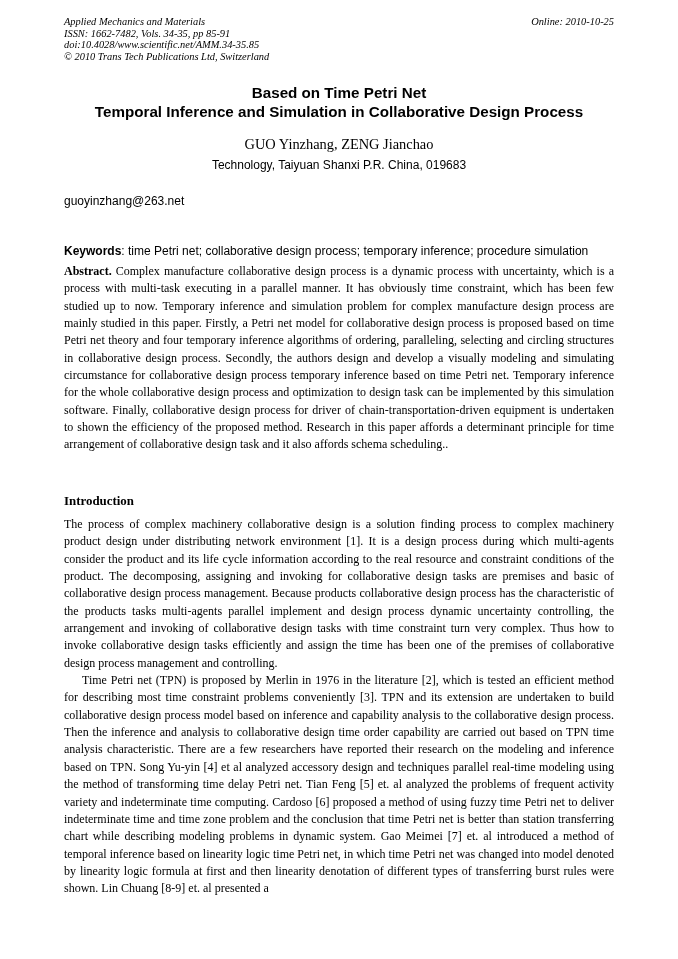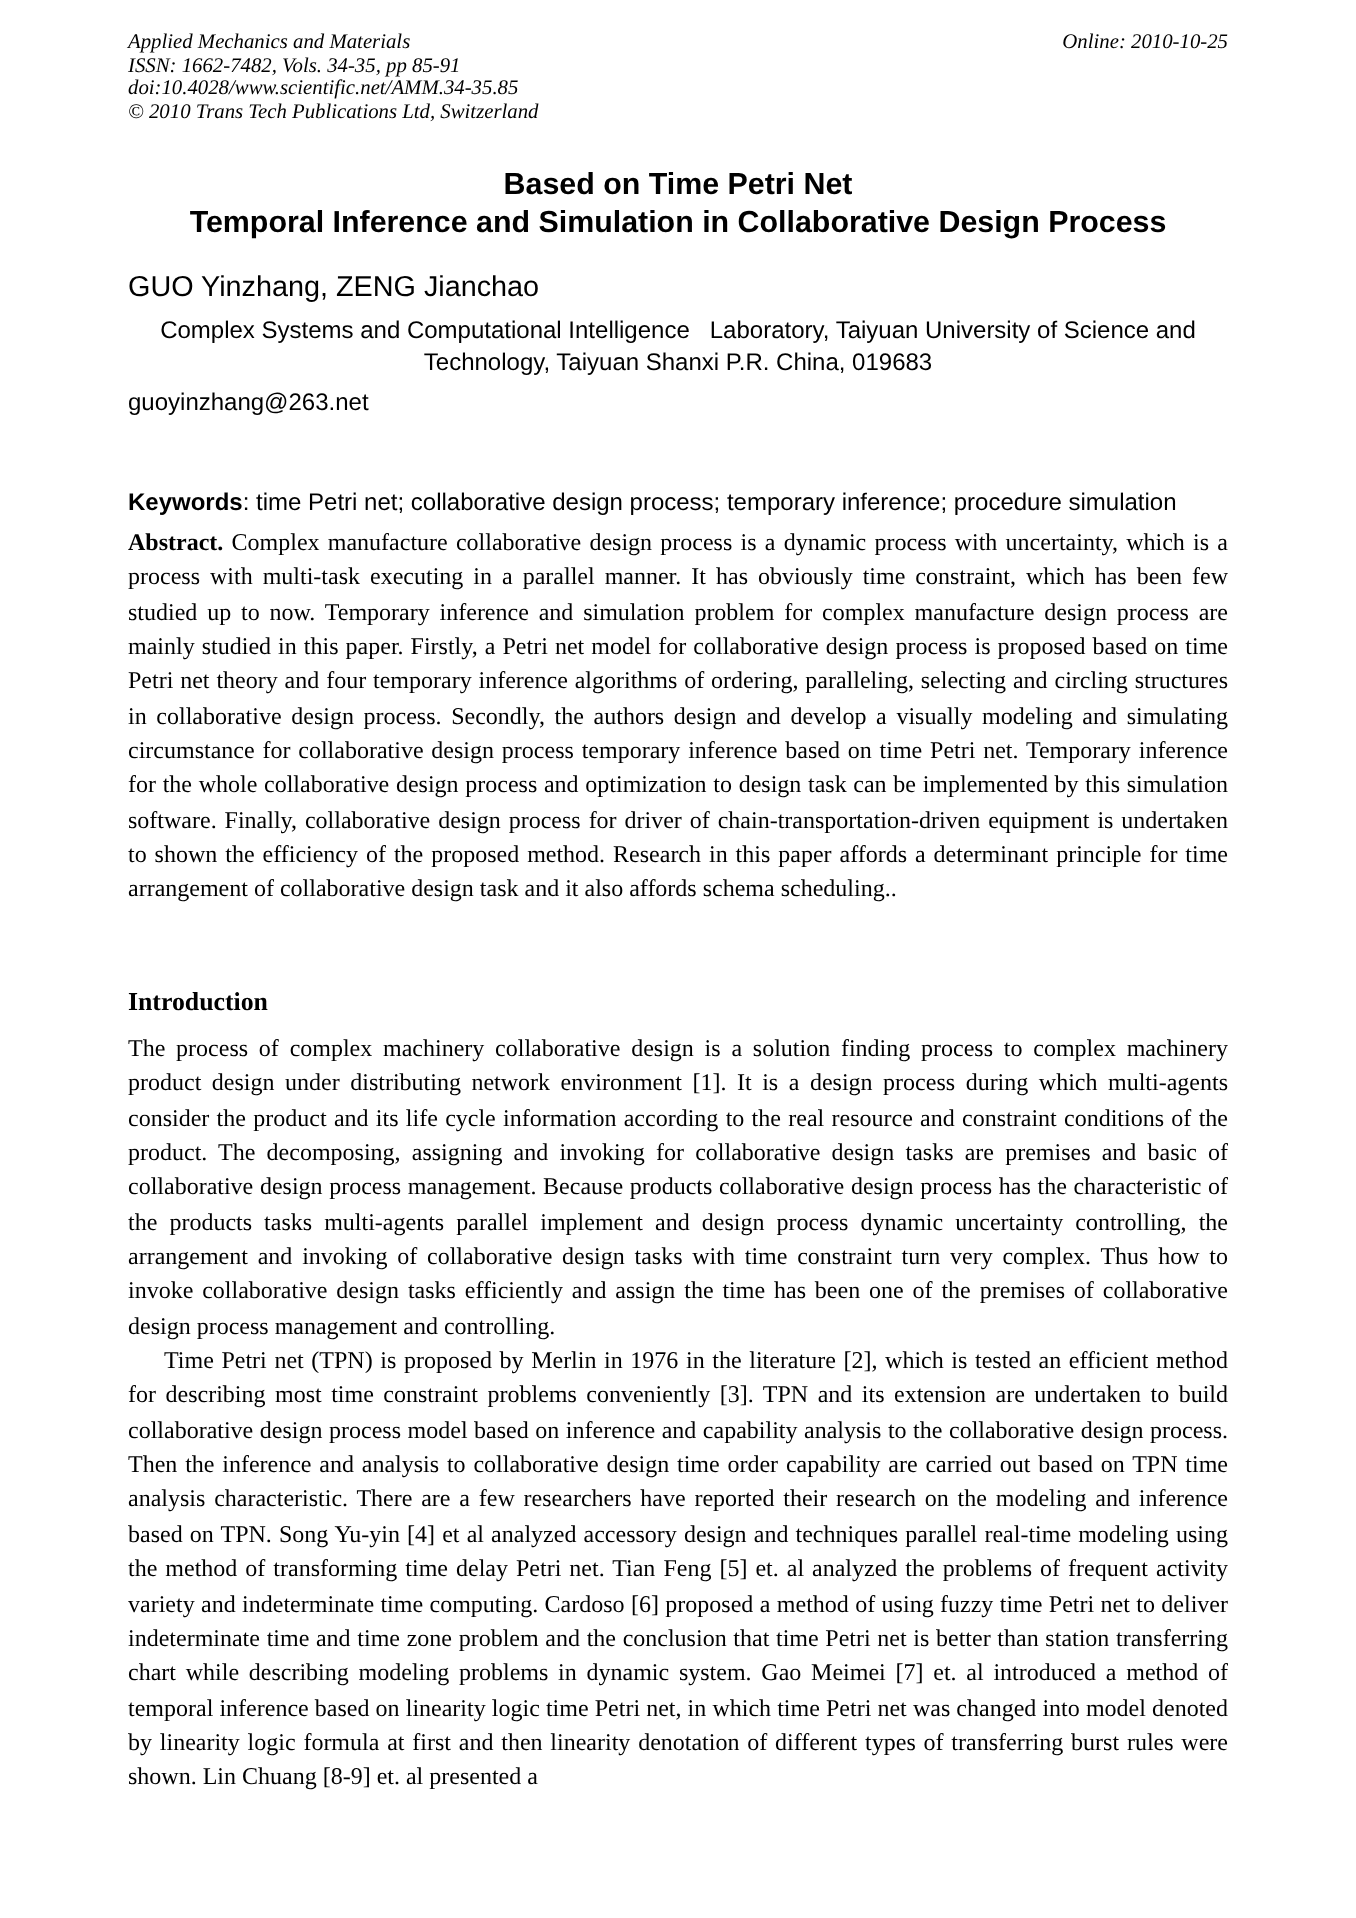--- a/index.html
+++ b/index.html
@@ -43,21 +43,22 @@
       font-family: "Liberation Sans", sans-serif;
       font-weight: bold;
       font-size: 15.2px;
       line-height: 19px;
     }
     .authors {
       position: absolute;
       top: 135px;
       left: 0;
       width: 550px;
-      font-family: Liberation Sans, sans-serif;
+      text-align: center;
+      font-family: Liberation Serif, serif;
       font-size: 14.4px;
       line-height: 18px;
     }
     .affiliation {
       position: absolute;
       top: 158px;
       left: -8px;
       width: 566px;
       text-align: center;
       font-family: "Liberation Sans", sans-serif;
@@ -134,21 +135,20 @@
   </div>
 
   <div class="title">
     <div>Based on Time Petri Net</div>
     <div>Temporal Inference and Simulation in Collaborative Design Process</div>
   </div>
 
   <div class="authors">GUO Yinzhang, ZENG Jianchao</div>
 
   <div class="affiliation">
-    <div>Complex Systems and Computational Intelligence&nbsp;&nbsp; Laboratory, Taiyuan University of Science and</div>
     <div>Technology, Taiyuan Shanxi P.R. China, 019683</div>
   </div>
 
   <div class="email">guoyinzhang@263.net</div>
 
   <div class="keywords"><b>Keywords</b><span>: time Petri net; collaborative design process; temporary inference; procedure simulation</span></div>
 
   <div class="abstract body-text"><b>Abstract.</b><span> Complex manufacture collaborative design process is a dynamic process with uncertainty, which is a process with multi-task executing in a parallel manner. It has obviously time constraint, which has been few studied up to now. Temporary inference and simulation problem for complex manufacture design process are mainly studied in this paper. Firstly, a Petri net model for collaborative design process is proposed based on time Petri net theory and four temporary inference algorithms of ordering, paralleling, selecting and circling structures in collaborative design process. Secondly, the authors design and develop a visually modeling and simulating circumstance for collaborative design process temporary inference based on time Petri net. Temporary inference for the whole collaborative design process and optimization to design task can be implemented by this simulation software. Finally, collaborative design process for driver of chain-transportation-driven equipment is undertaken to shown the efficiency of the proposed method. Research in this paper affords a determinant principle for time arrangement of collaborative design task and it also affords schema scheduling..</span></div>
 
   <div class="section-heading">Introduction</div>

